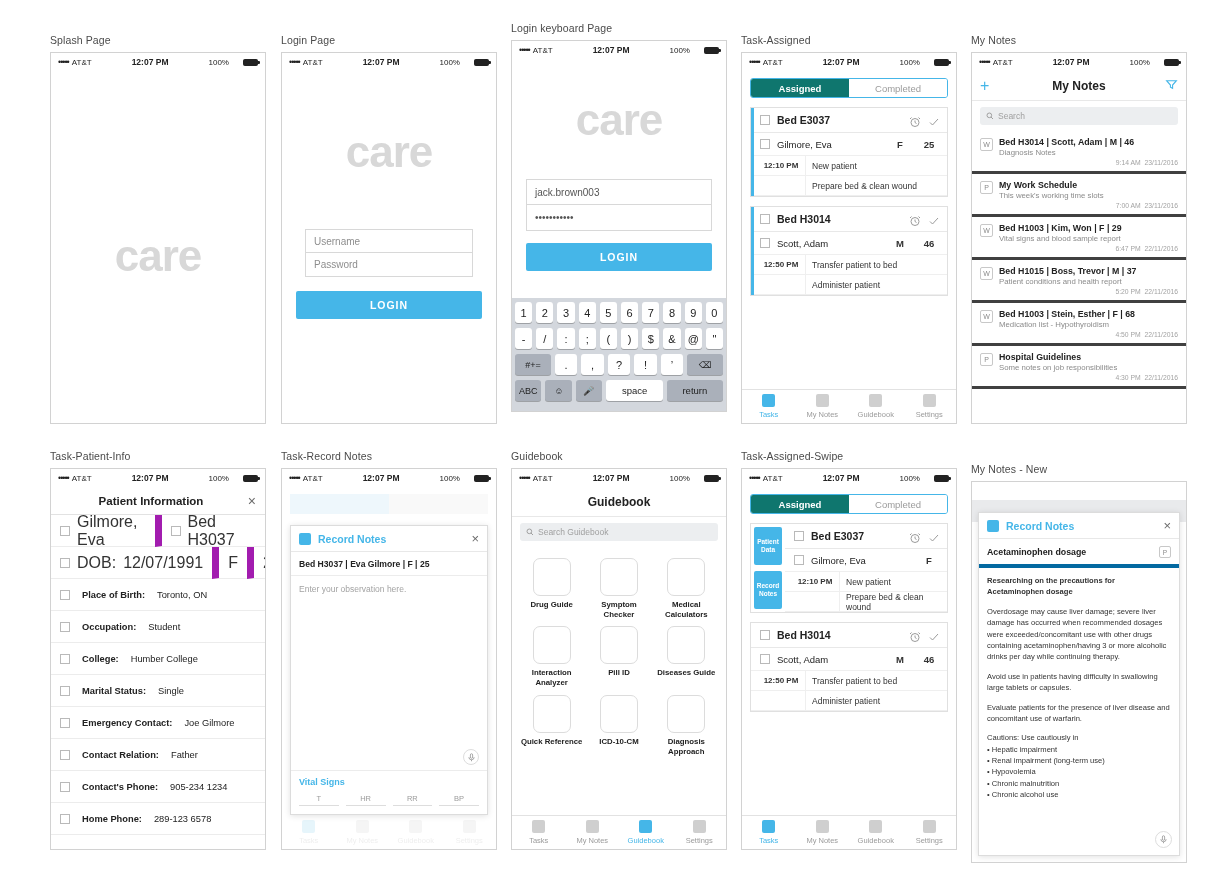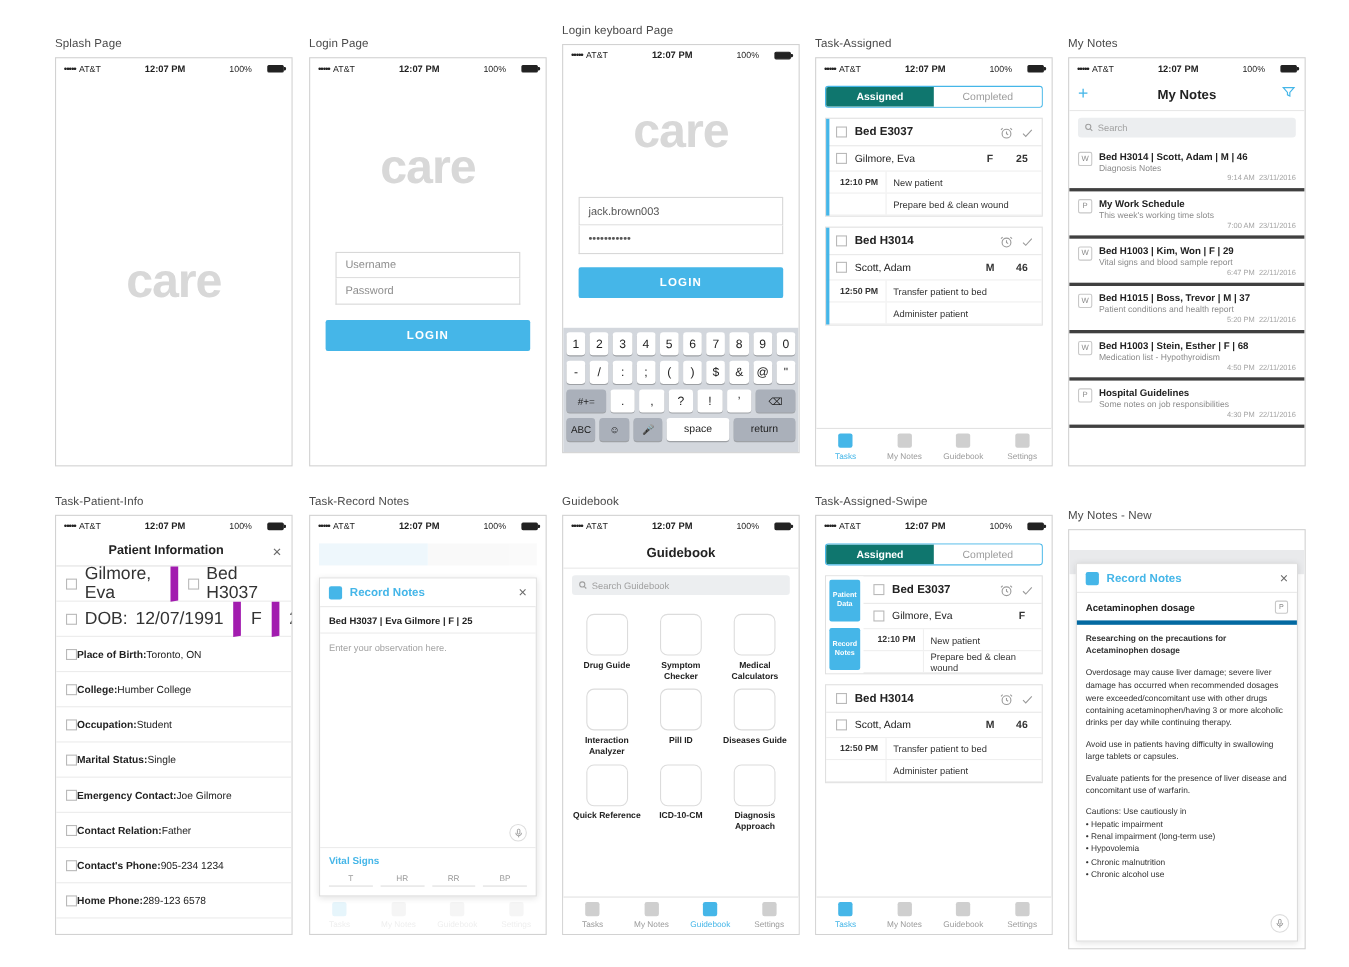--- a/index.html
+++ b/index.html
@@ -181,21 +181,21 @@
 
   
   .pi-nav {
     height:28px; display:flex; align-items:center; padding:0 9px;
     border-bottom:1px solid #e2e2e2;
   }
   .pi-nav .ttl { flex:1; text-align:center; font-size:11.5px; font-weight:bold; color:#222; }
   .pi-nav .x { font-size:14px; color:#6b6b6b; width:14px; text-align:right; }
   .pi-row {
     display:flex; align-items:center; height:32px; border-bottom:1px solid #ececec;
-    padding:0 9px; gap:0; font-size:9.3px;
+    padding:0 9px; gap:12px; font-size:9.3px;
   }
   .pi-row .lbl { font-weight:bold; color:#222; }
   .pi-row .val { color:#222; }
   .pi-split { display:flex; }
   .pi-split > div { display:flex; align-items:center; gap:7px; padding:0 9px; height:32px; border-bottom:1px solid #ececec;}
   .pi-split .a { flex:1; }
   .pi-split .b { flex:1; border-left:7px solid #a21caf; }
   .ghost-seg {
     display:flex; margin:7px 8px 0; height:20px; gap:0; opacity:.35;
   }
@@ -619,27 +619,27 @@
           <span class="lbl">25</span>
         </div>
       </div>
       <div class="pi-row">
           <span class="cb"></span>
           <span class="lbl">Place of Birth:</span>
           <span class="val">Toronto, ON</span>
         </div>
       <div class="pi-row">
           <span class="cb"></span>
+          <span class="lbl">Occupation:</span>
+          <span class="val">Student</span>
+        </div>
+      <div class="pi-row">
+          <span class="cb"></span>
           <span class="lbl">College:</span>
           <span class="val">Humber College</span>
-        </div>
-      <div class="pi-row">
-          <span class="cb"></span>
-          <span class="lbl">Occupation:</span>
-          <span class="val">Student</span>
         </div>
       <div class="pi-row">
           <span class="cb"></span>
           <span class="lbl">Marital Status:</span>
           <span class="val">Single</span>
         </div>
       <div class="pi-row">
           <span class="cb"></span>
           <span class="lbl">Emergency Contact:</span>
           <span class="val">Joe Gilmore</span>

